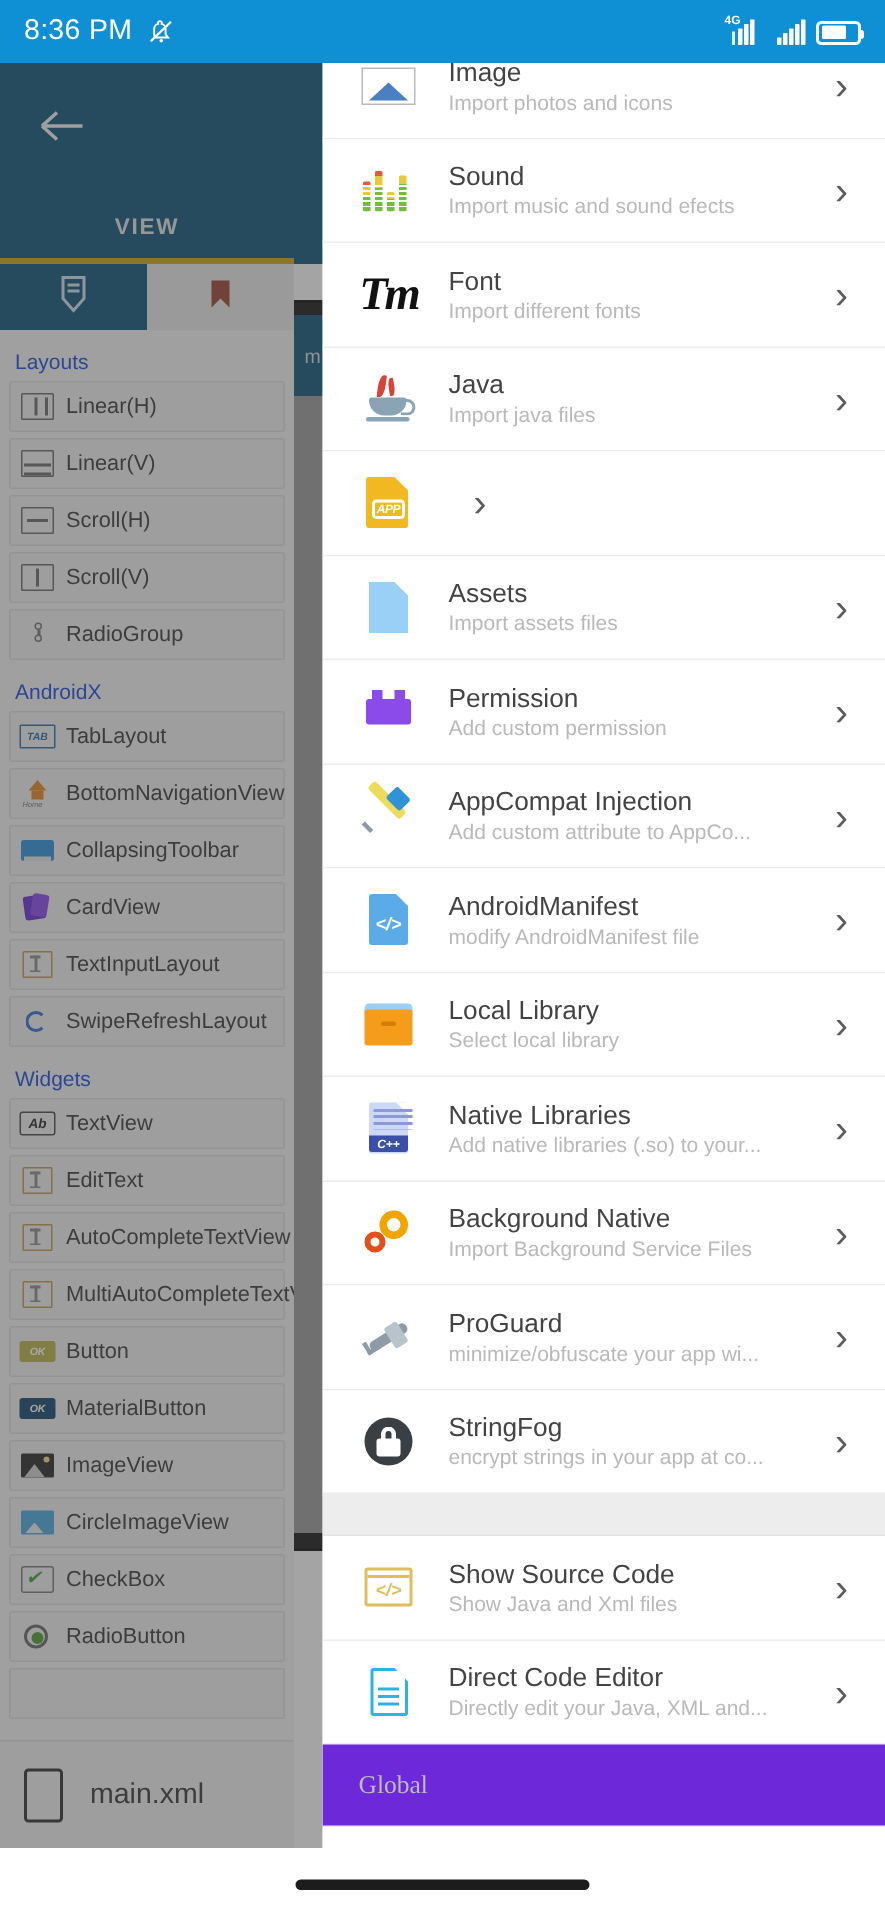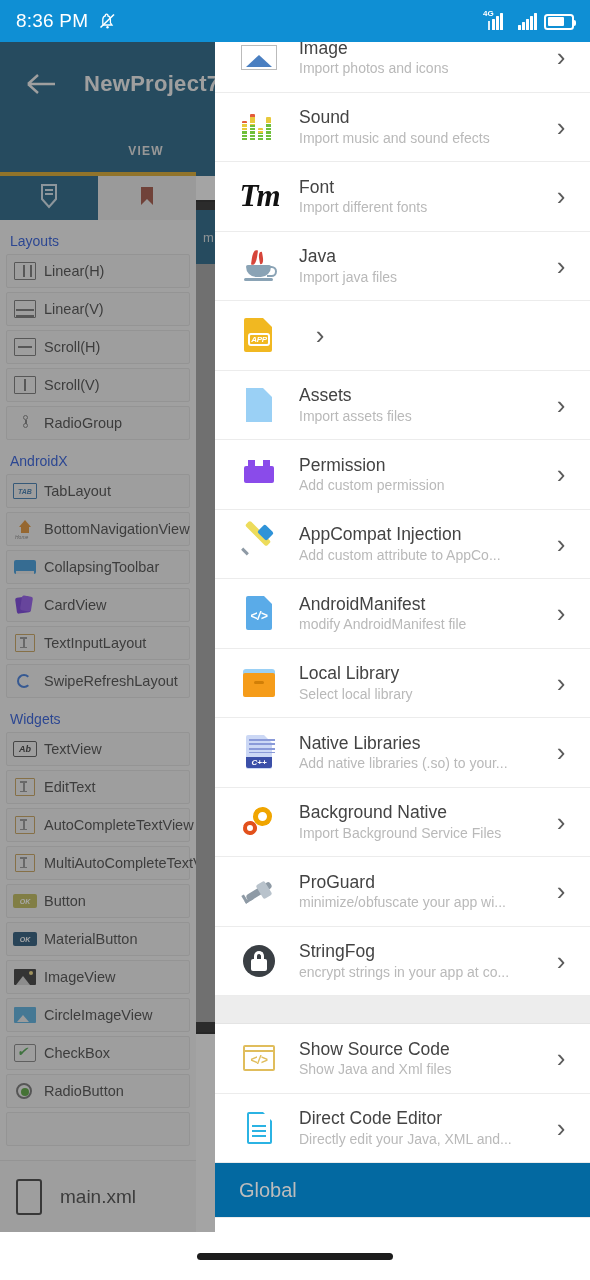--- a/index.html
+++ b/index.html
@@ -37,21 +37,21 @@
 
   .app-header{
     position:absolute; left:0; top:0; width:590px; height:134px;
     background:#11567a;
   }
   .ah-row{ position:absolute; left:0; top:0; width:100%; height:84px; display:flex; align-items:center; }
   .ah-back{ width:84px; display:flex; align-items:center; justify-content:center; }
   .ah-title{ font-size:22px; font-weight:bold; color:#f1f1f1; letter-spacing:.3px; white-space:nowrap; }
   .ah-tabs{ position:absolute; left:0; top:84px; width:100%; height:50px; display:flex; }
   .ah-tab{ width:196px; display:flex; align-items:center; justify-content:center;
-           font-size:12px; font-weight:bold; color:#e2e2e2; letter-spacing:1.2px;margin-left:48px; }
+           font-size:15px; font-weight:bold; color:#e2e2e2; letter-spacing:1.2px; }
   .ah-underline{ position:absolute; left:0; bottom:0; width:196px; height:4px; background:#d6a21a; }
 
   
   .palette{
     position:absolute; left:0; top:134px; width:196px; bottom:0;
     background:#f2f2f2; overflow:hidden;
   }
   .pal-tabs{ height:44px; background:#e8e8e8; display:flex; }
   .pal-tab{ flex:1; display:flex; align-items:center; justify-content:center; }
   .pal-tab.sel{ background:#11567a; }
@@ -135,21 +135,21 @@
   .m-item{
     display:flex; align-items:center; height:69.5px; padding:0 18px 0 24px;
     border-bottom:1px solid #ececec; background:#fff;
   }
   .m-ic{ width:40px; height:40px; flex:0 0 40px; margin-right:20px; position:relative; }
   .m-txt{ flex:1; min-width:0; }
   .m-title{ font-size:17.5px; color:#434343; line-height:1.28; white-space:nowrap; }
   .m-sub{ font-size:14px; color:#b9b9b9; line-height:1.3; white-space:nowrap; overflow:hidden; text-overflow:ellipsis; }
   .m-chev{ flex:0 0 22px; margin-left:10px; color:#5c5c5c; font-size:26px; line-height:1; font-weight:300; display:flex; align-items:center; justify-content:center; }
   .m-gap{ height:28px; background:#ededed; border-bottom:1px solid #e4e4e4; }
-  .m-section{ height:55px; display:flex; align-items:center; padding:0 24px; font-size:20px; color:#bcbcbc; background:#0369a1; border-bottom:1px solid #ececec; }
+  .m-section{ height:55px; display:flex; align-items:center; padding:0 24px; font-size:17px; color:#bcbcbc; background:#6d28d9; border-bottom:1px solid #ececec;font-family:Liberation Serif, serif; }
   .mi-image{ position:absolute; left:2px; top:8px; width:36px; height:25px; border:1.5px solid #bbb; background:#fff; }
   .mi-image::after{ content:""; position:absolute; left:4px; bottom:2px; width:0;height:0;
      border-left:13px solid transparent; border-right:13px solid transparent; border-bottom:12px solid #4a7fc1; }
   .mi-sound i{ position:absolute; bottom:6px; width:5px; border-radius:1px; }
   .mi-sound i:nth-child(1){ left:3px; height:20px; background:linear-gradient(180deg,#e35b3b 0 15%,#e8c93c 15% 45%,#6fbf3a 45% 100%); }
   .mi-sound i:nth-child(2){ left:11px; height:27px; background:linear-gradient(180deg,#e35b3b 0 12%,#e8c93c 12% 42%,#6fbf3a 42% 100%); }
   .mi-sound i:nth-child(3){ left:19px; height:13px; background:linear-gradient(180deg,#e8c93c 0 35%,#6fbf3a 35% 100%); }
   .mi-sound i:nth-child(4){ left:27px; height:24px; background:linear-gradient(180deg,#e8c93c 0 25%,#6fbf3a 25% 100%); }
   .mi-sound::after{ content:""; position:absolute; left:2px; right:4px; bottom:6px; height:20px;
      background:repeating-linear-gradient(180deg, rgba(255,255,255,0) 0 2.4px, #fff 2.4px 3.4px); }
@@ -256,21 +256,20 @@
 
   <div class="app">
 
     <div class="app-header">
       <div class="ah-row">
         <div class="ah-back">
           <svg width="34" height="26" viewBox="0 0 34 26">
             <path d="M3 13 H30 M3 13 L13 4 M3 13 L13 22" fill="none" stroke="#f0f0f0" stroke-width="2.4"></path>
           </svg>
         </div>
-        <div class="ah-title">NewProject7</div>
       </div>
       <div class="ah-tabs">
         <div class="ah-tab">VIEW</div>
       </div>
       <div class="ah-underline"></div>
     </div>
 
     <div class="preview">
       <div class="preview-inner">
         <div class="preview-bar">m</div>

